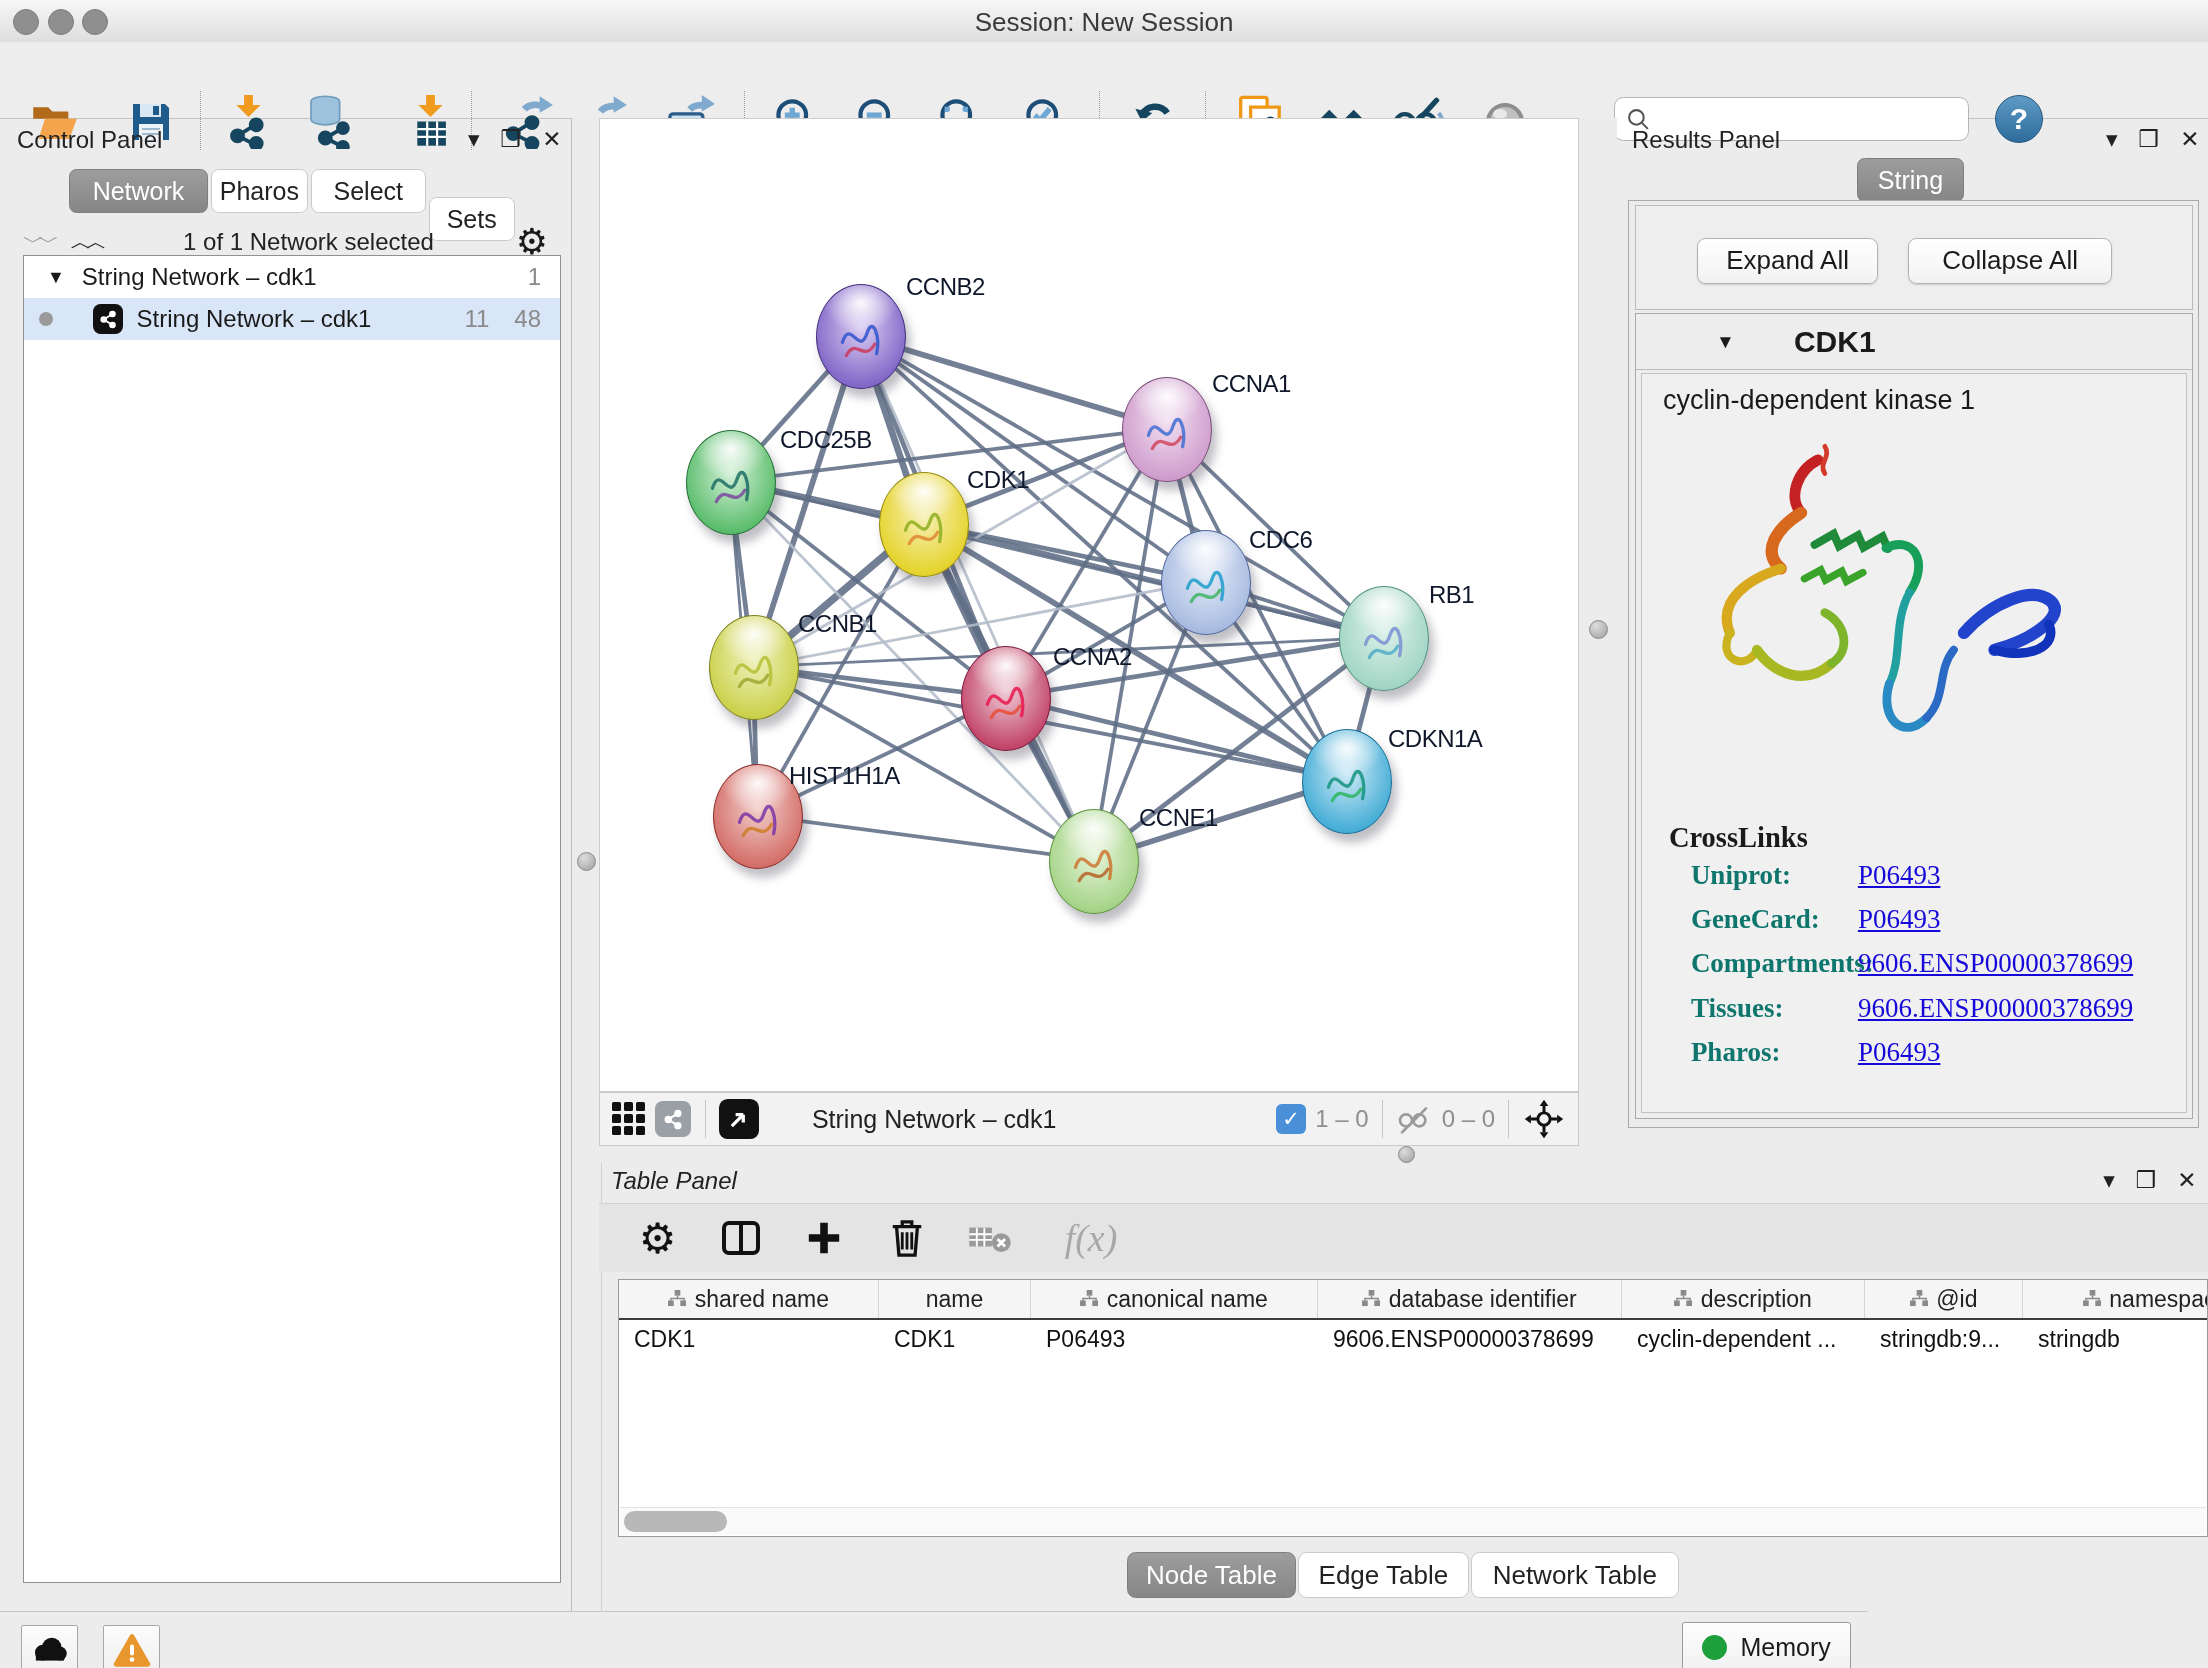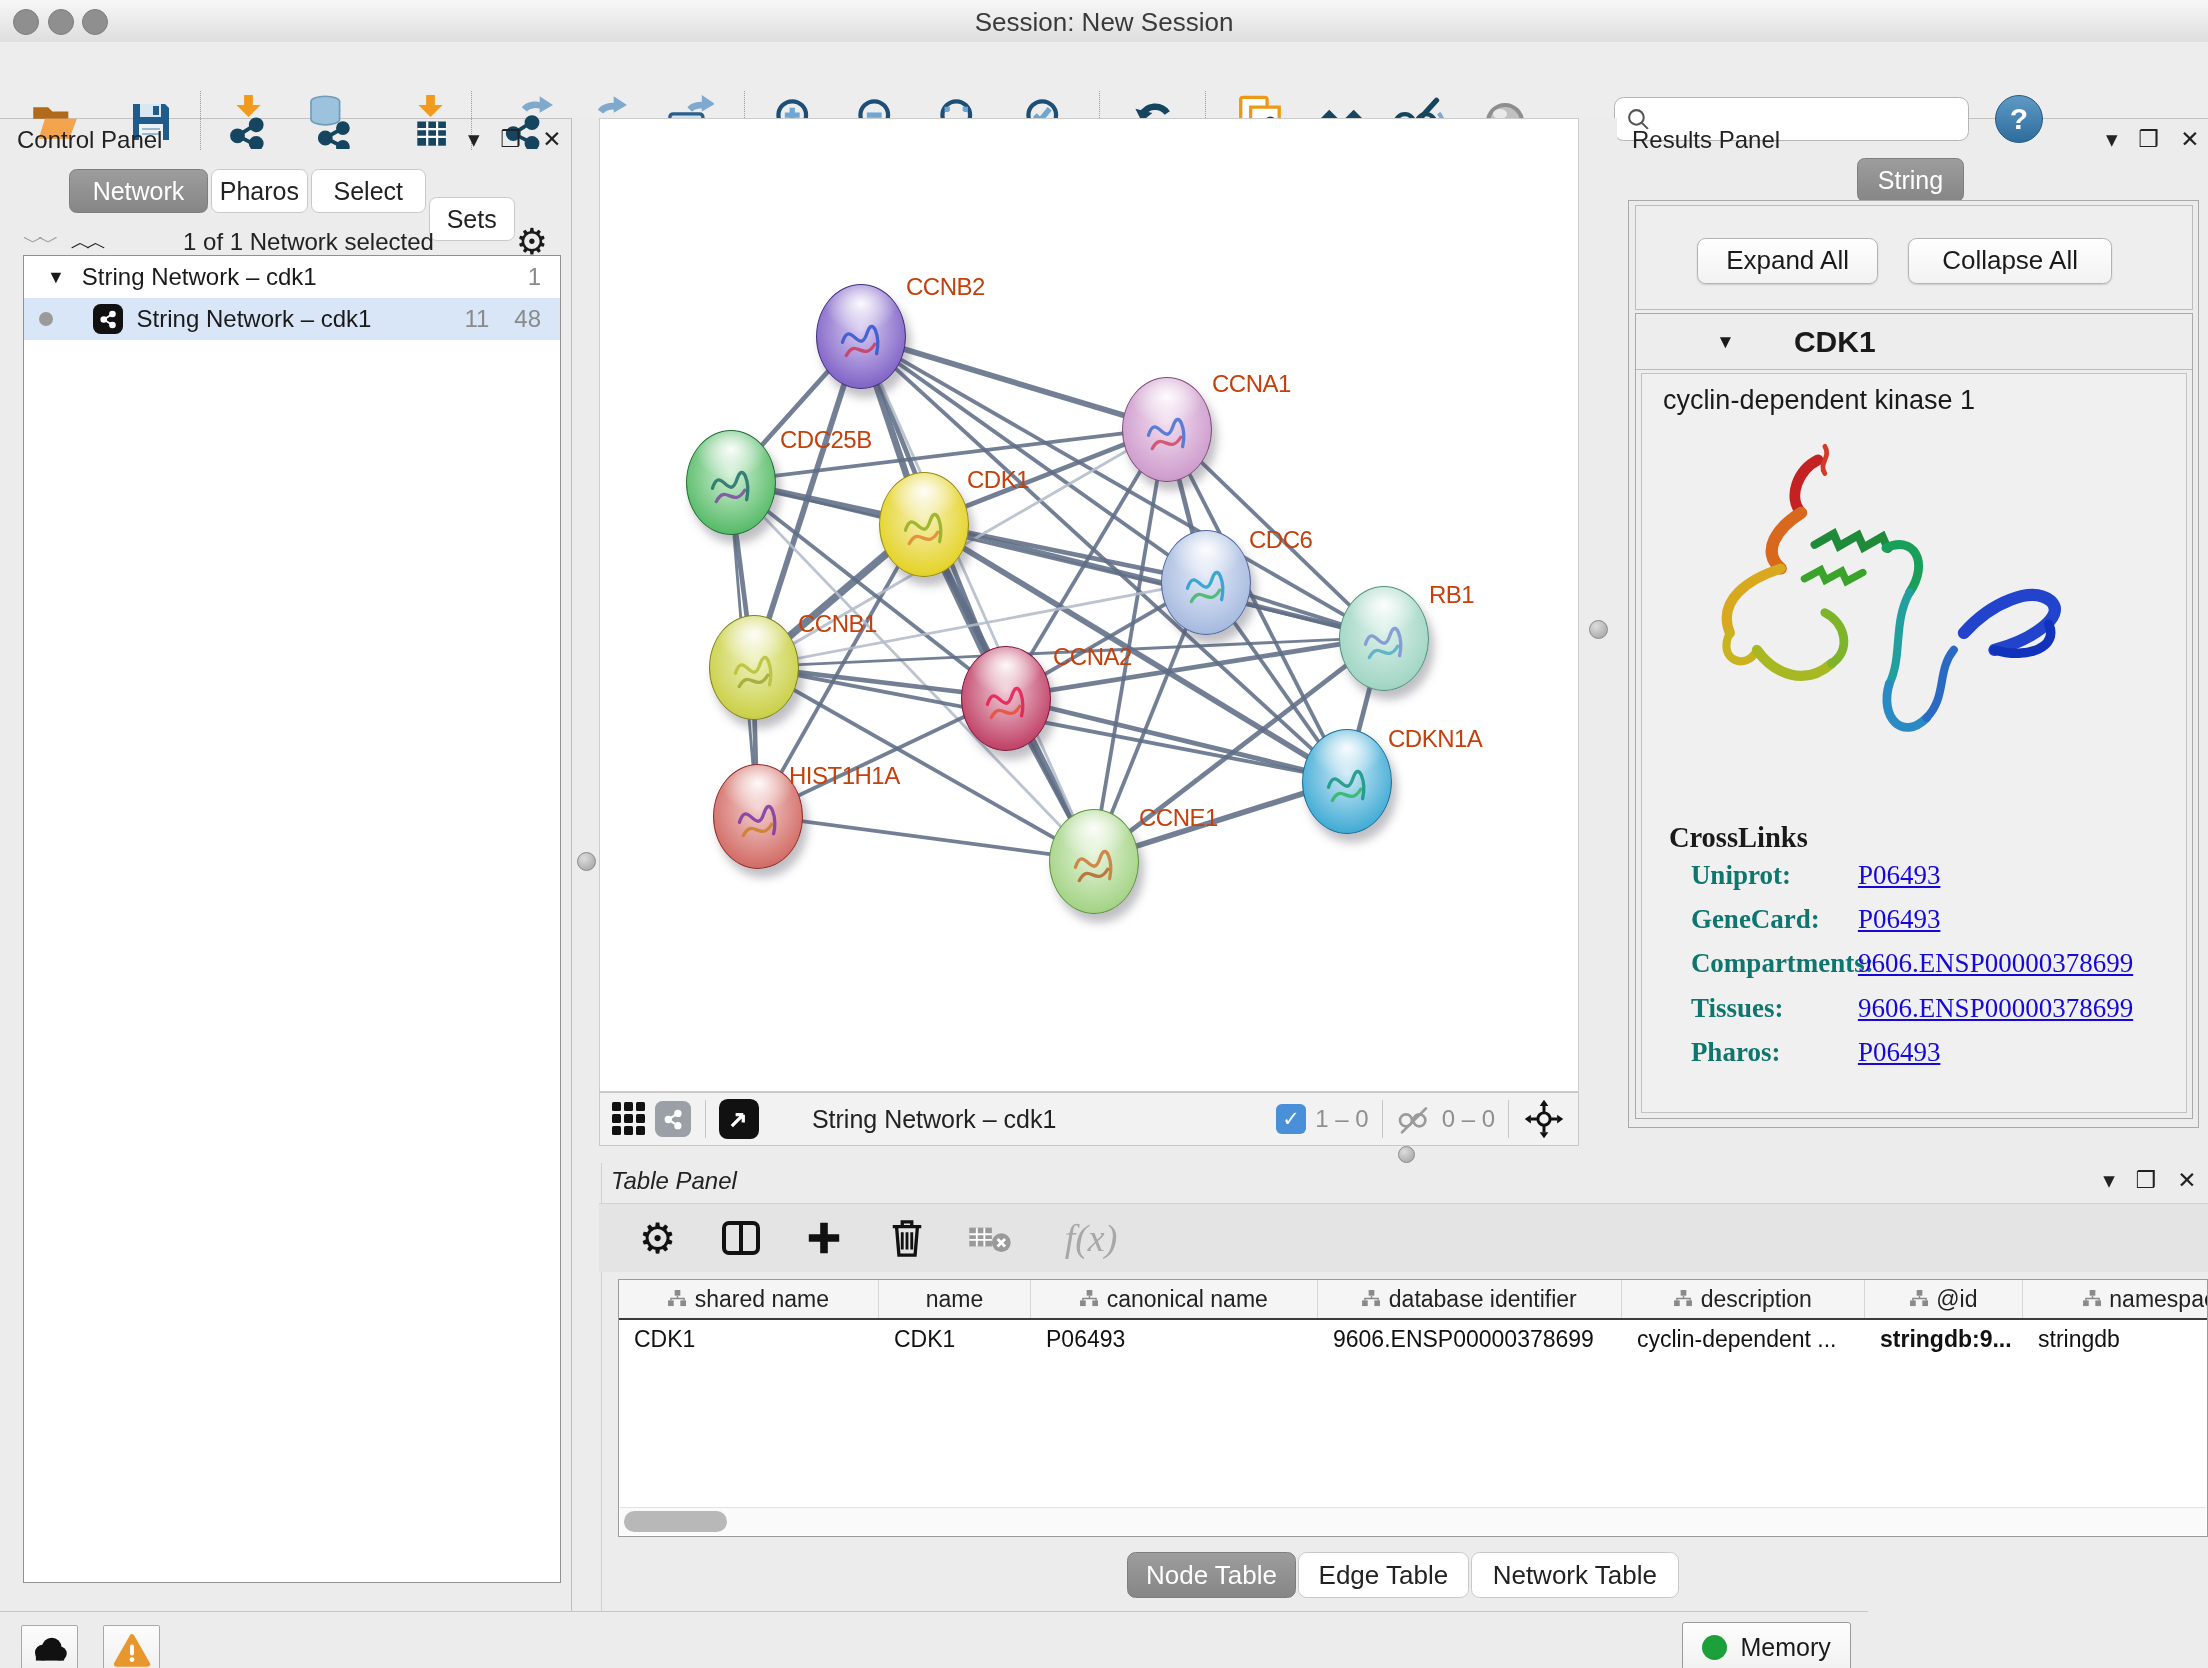--- a/index.html
+++ b/index.html
@@ -49,21 +49,21 @@
     background:radial-gradient(circle at 35% 30%,#ddd,#9e9e9e);border:1px solid #8a8a8a;}
   #vsplit-left{position:absolute;left:571px;top:118px;width:28.5px;height:1493px;
     border-left:1px solid #bdbdbd;border-right:1px solid #cfcfcf;background:#ececec;}
   #vsplit-right{position:absolute;left:1579px;top:118px;width:38px;height:1031px;background:#ececec;}
   #hsplit{position:absolute;left:599px;top:1146px;width:1609px;height:17px;background:#ececec;}
   
   #canvas{position:absolute;left:599px;top:118px;width:980px;height:974px;background:#fff;
     border:1px solid #cccccc;box-sizing:border-box;}
   #edges{position:absolute;left:0;top:0;}
   .nnode{position:absolute;width:88px;height:103px;border-radius:50%;}
-  .nlabel{position:absolute;font-size:24px;letter-spacing:-0.5px;color:#c2410c;white-space:nowrap;}
+  .nlabel{position:absolute;font-size:24px;letter-spacing:-0.5px;color:#0f172a;white-space:nowrap;}
   
   #net-toolbar{position:absolute;left:599px;top:1092px;width:980px;height:54px;background:#f2f2f2;
     border:1px solid #c9c9c9;box-sizing:border-box;display:flex;align-items:center;}
   .ntsep{height:38px;border-left:1px solid #c6c6c6;margin:0 13.3px;}
   #nt-title{font-size:25px;color:#222;margin-left:53px;}
   .nt-count{font-size:24px;color:#8f8f8f;margin-left:9.5px;}
   
   #results{position:absolute;left:1617px;top:118px;width:592px;height:1031px;}
   #rp-header{position:absolute;left:15px;right:9.5px;top:7.6px;display:flex;align-items:center;}
   #rp-tab{position:absolute;left:240px;top:40px;width:107px;}
@@ -705,21 +705,21 @@
             <span>namespace</span>
           </div>
         </div>
       <div id="tbody">
           <div class="tr">
             <div class="td" style="width: 260px;">CDK1</div>
             <div class="td" style="width: 152px;">CDK1</div>
             <div class="td" style="width: 287px;">P06493</div>
             <div class="td" style="width: 304px;">9606.ENSP00000378699</div>
             <div class="td" style="width: 243px;">cyclin-dependent ...</div>
-            <div class="td" style="width: 158px; font-weight: bold;">stringdb:9...</div>
+            <div class="td" style="width: 158px;">stringdb:9...</div>
             <div class="td" style="width: 266px;">stringdb</div>
           </div>
         </div>
       <div id="hscroll">
         <div id="hthumb"></div>
       </div>
     </div>
     <div id="tp-tabs">
         <div class="tab sel" style="width: 169px;">Node Table</div>
         <div class="tab" style="width: 171px;">Edge Table</div>

